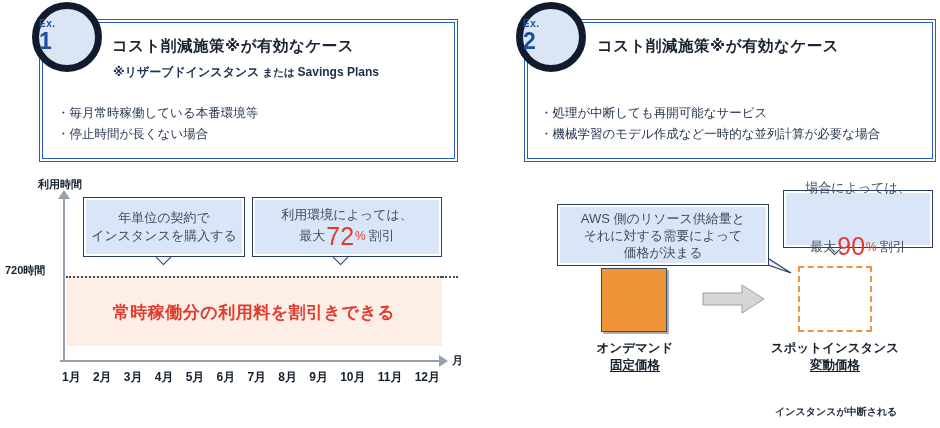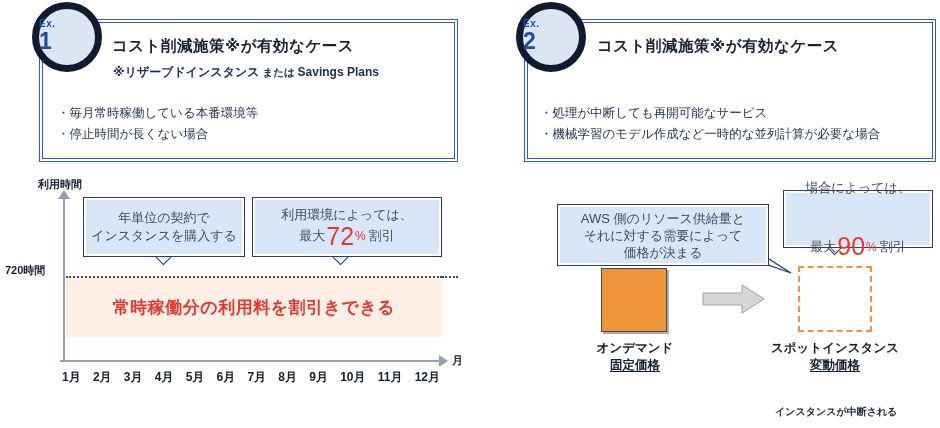--- a/index.html
+++ b/index.html
@@ -86,21 +86,21 @@
     border-bottom:9px solid #97a1ad;
   }
   .x-axis { position:absolute; left:60px; top:360px; width:381px; height:2px; background:#97a1ad; }
   .x-arrow {
     position:absolute; left:439px; top:355px;
     width:0; height:0;
     border-top:6px solid transparent; border-bottom:6px solid transparent;
     border-left:9px solid #97a1ad;
   }
   .pink-area {
-    position:absolute; left:66px; top:276px; width:376px; height:61px;
+    position:absolute; left:66px; top:276px; width:376px; height:70px;
     background:#fdeee6;
     border-top:2px dotted #4b4b4b;
     display:flex; align-items:center; justify-content:center;
   }
   .pink-area-label { color:#e23a2e; font-size:17px; font-weight:bold; letter-spacing:.5px; white-space:nowrap; }
   .dot-ext { position:absolute; left:442px; top:276px; width:16px; height:0; border-top:2px dotted #4b4b4b; }
   .months {
     position:absolute; left:62px; top:369px; width:378px;
     display:flex; justify-content:space-between;
     font-size:12px; font-weight:bold; color:#15202e;

